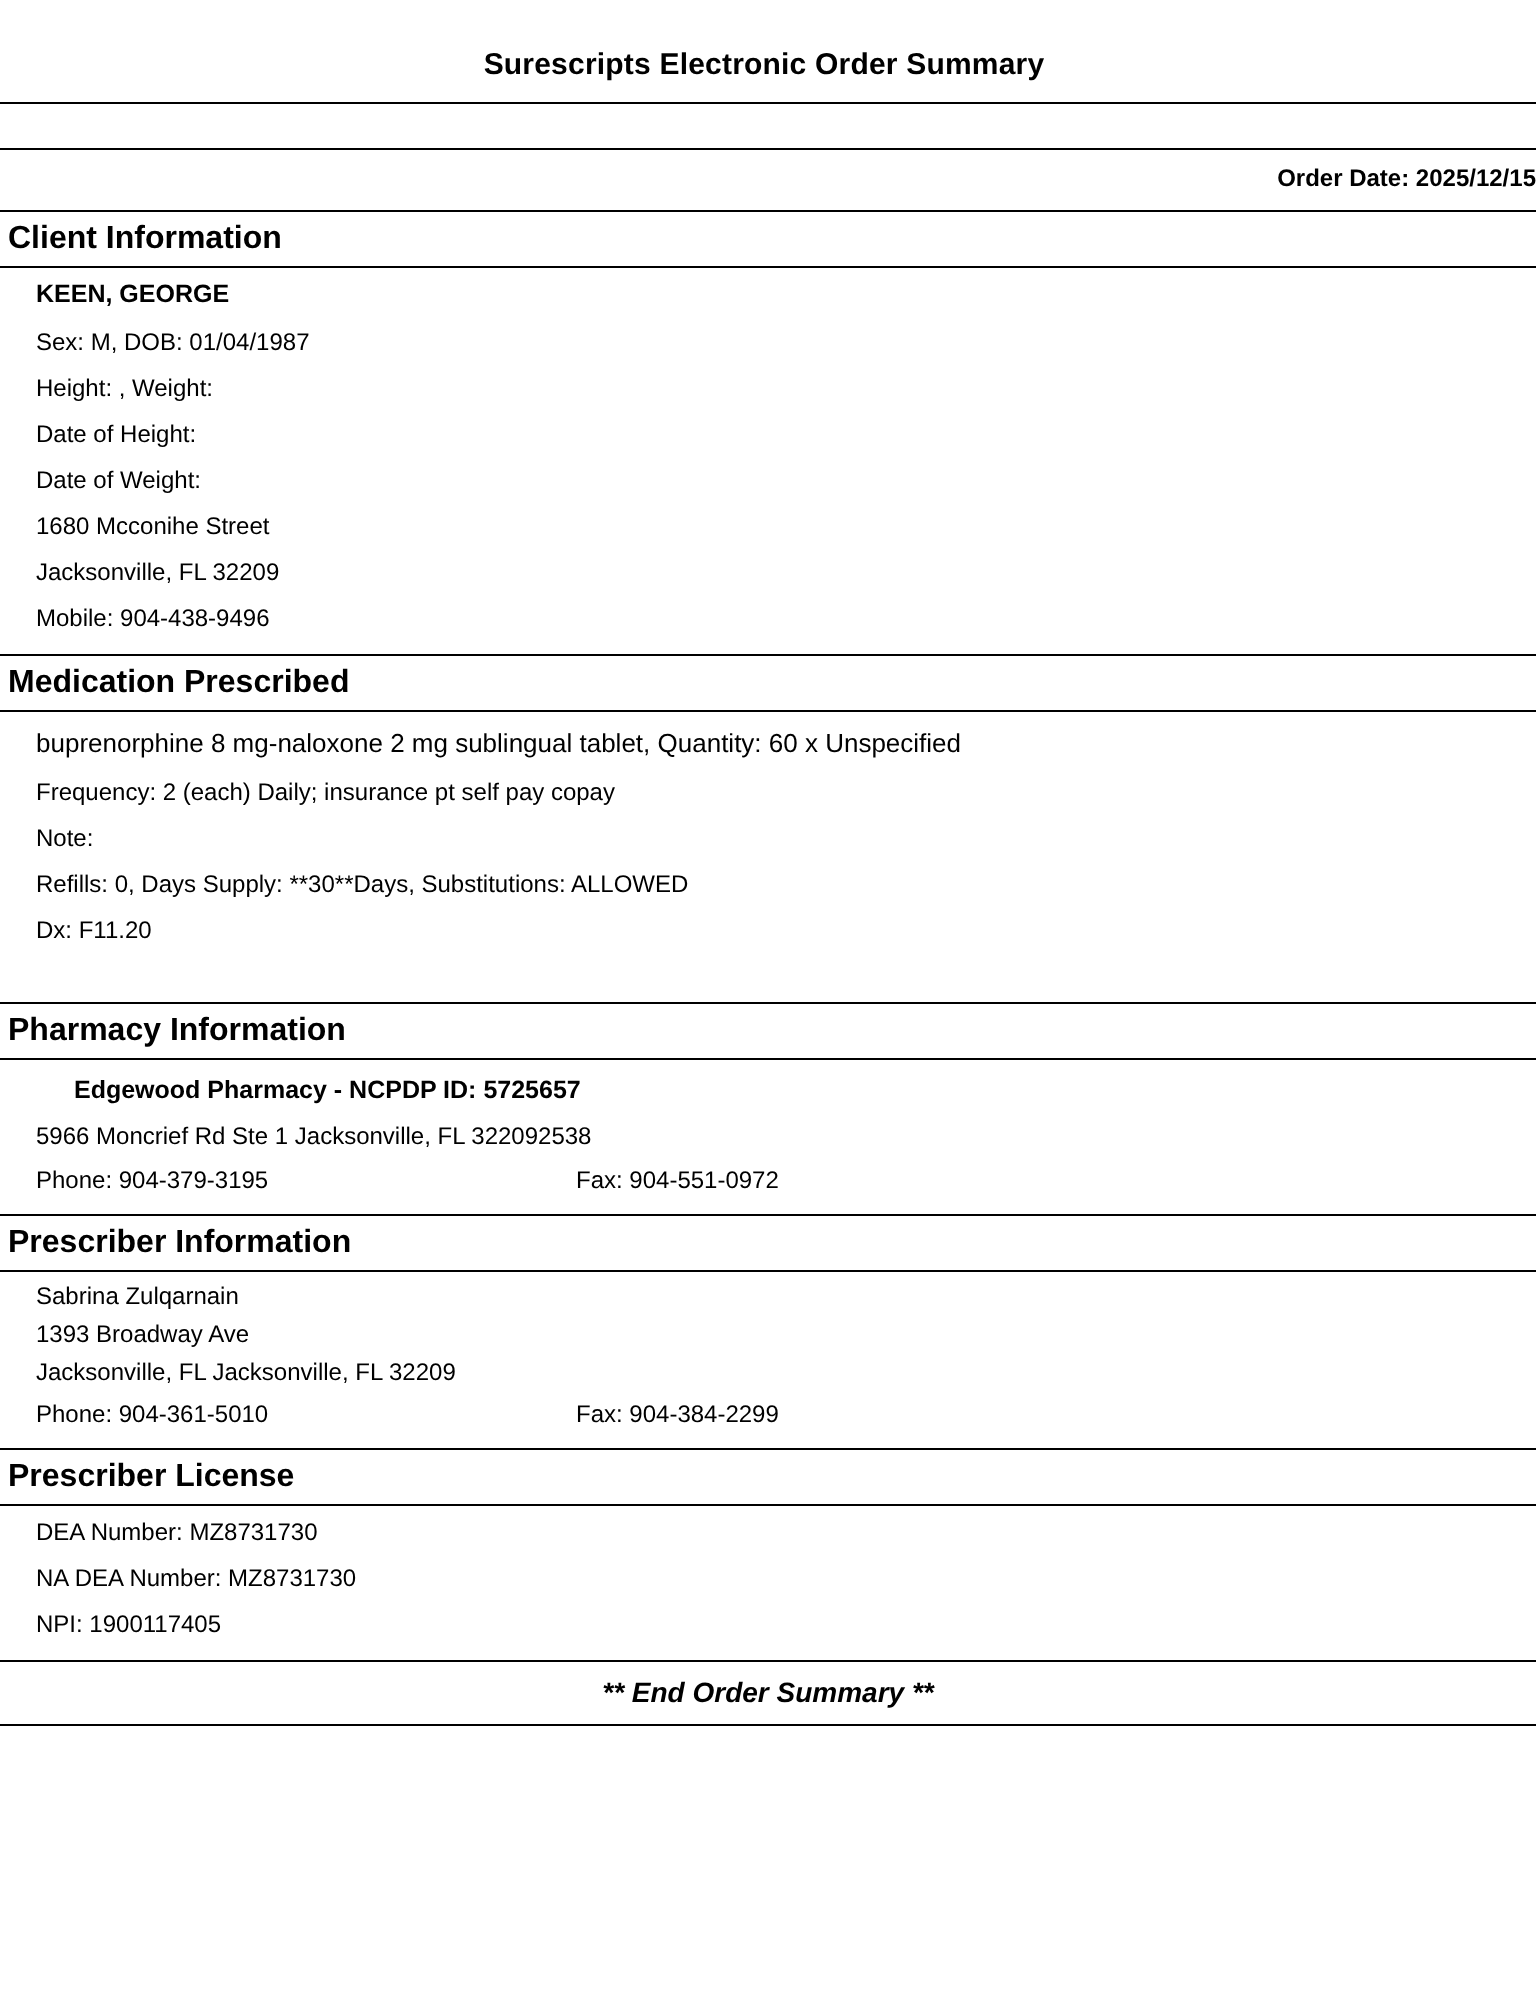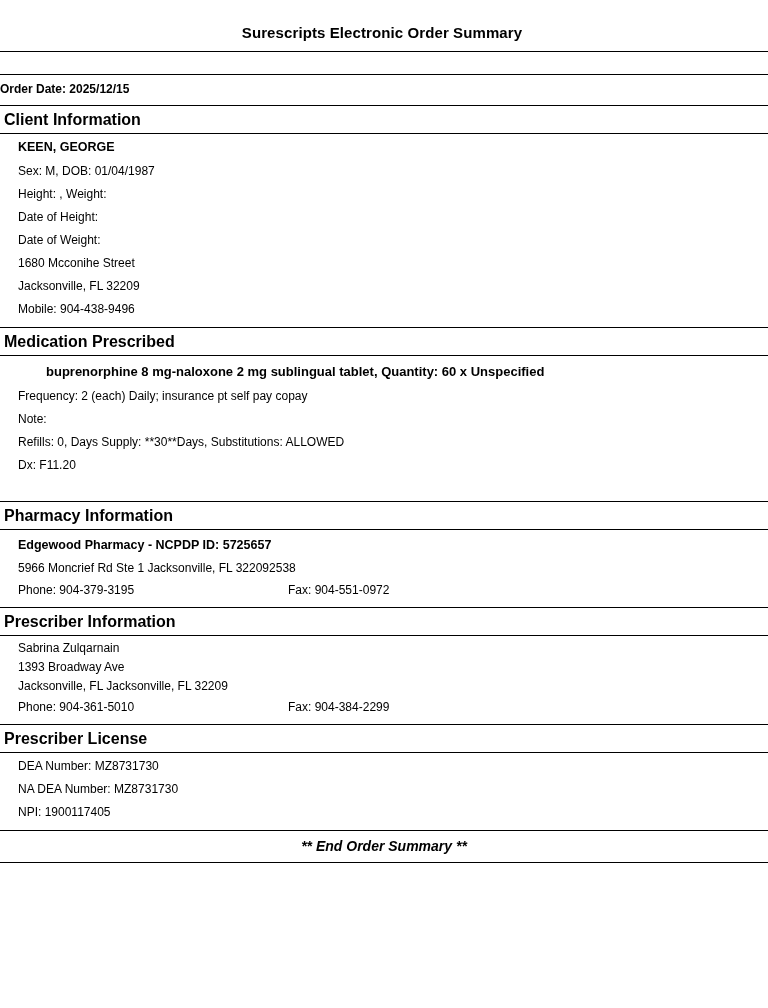--- a/index.html
+++ b/index.html
@@ -30,21 +30,21 @@
     text-align: center;
     font-size: 15px;
     font-weight: bold;
     padding: 24px 4px 10px 0;
     letter-spacing: 0.1px;
   }
   .spacer-band {
     height: 22px;
   }
   .order-date {
-    text-align: left;
+    text-align: right;
     font-size: 12px;
     font-weight: bold;
     padding: 7px 0 9px 0;
   }
   .section-head {
     font-size: 16px;
     font-weight: bold;
     padding: 5px 0 4px 4px;
   }
   .block {
@@ -54,35 +54,35 @@
     font-size: 12px;
     padding: 4px 0 4px 18px;
     line-height: 1.25;
   }
   .line.bold {
     font-weight: bold;
     font-size: 12.5px;
   }
   .med-title {
     font-size: 13px;
-    font-weight: bold;
+    font-weight: normal;
     padding: 6px 0 6px 18px;
-    margin-left: 28px;
   }
   .two-col {
     display: flex;
     font-size: 12px;
     padding: 4px 0 4px 18px;
   }
   .two-col .c1 { width: 270px; }
   .two-col .c2 { width: 260px; }
   .pharm-name {
     font-size: 12.5px;
     font-weight: bold;
-    padding: 6px 0 5px 18px;
+    padding: 6px 0 5px 0;
+    margin-left: 37px;
   }
   .addr {
     font-size: 12px;
     padding: 4px 0 4px 18px;
   }
   .prescriber-line {
     font-size: 12px;
     padding: 3px 0 3px 18px;
   }
   .prescriber-addr {

